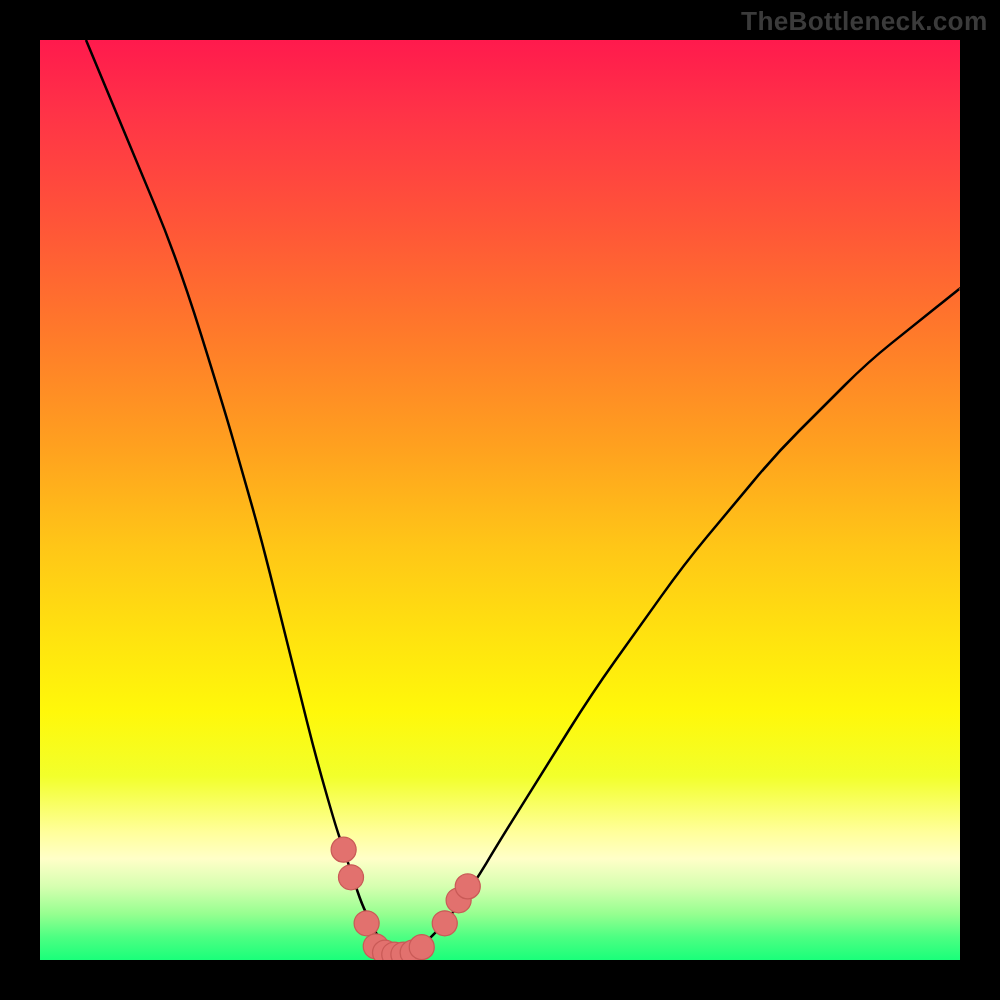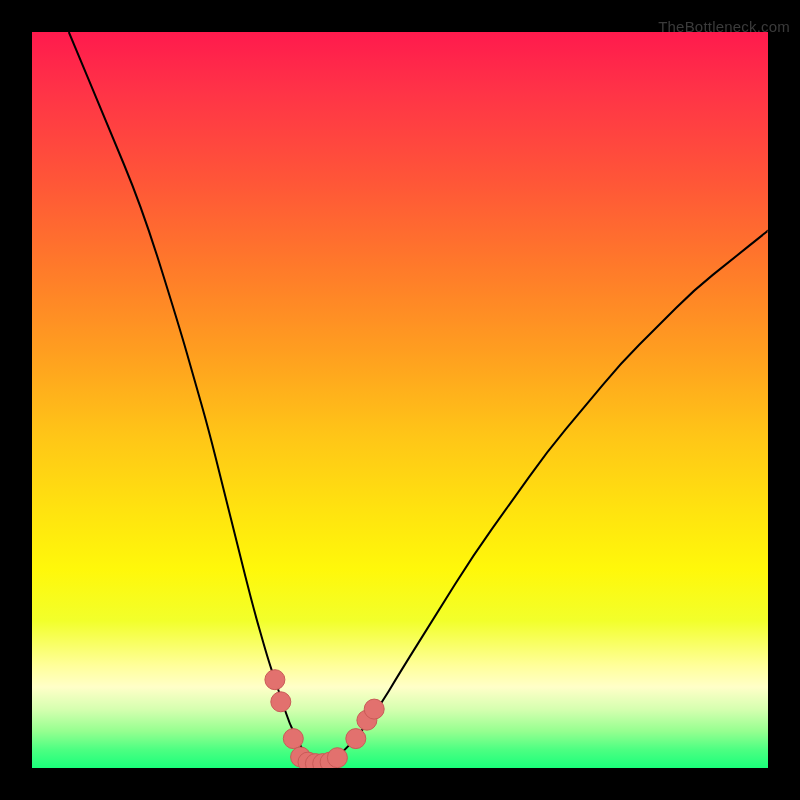--- a/index.html
+++ b/index.html
@@ -56,25 +56,25 @@
   }
   .curve-svg {
     position: absolute;
     top: 0;
     left: 0;
     width: 100%;
     height: 100%;
   }
   .watermark {
     position: absolute;
-    top: 18px;
+    top: 6px;
     right: 10px;
     color: #3b3b3b;
-    font-size: 15px;
-    font-weight: 400;
+    font-size: 21px;
+    font-weight: 700;
     letter-spacing: 0.2px;
     user-select: none;
   }
 </style>
 </head>
 <body>
 
 <div class="frame">
 
   <div class="plot-area">

